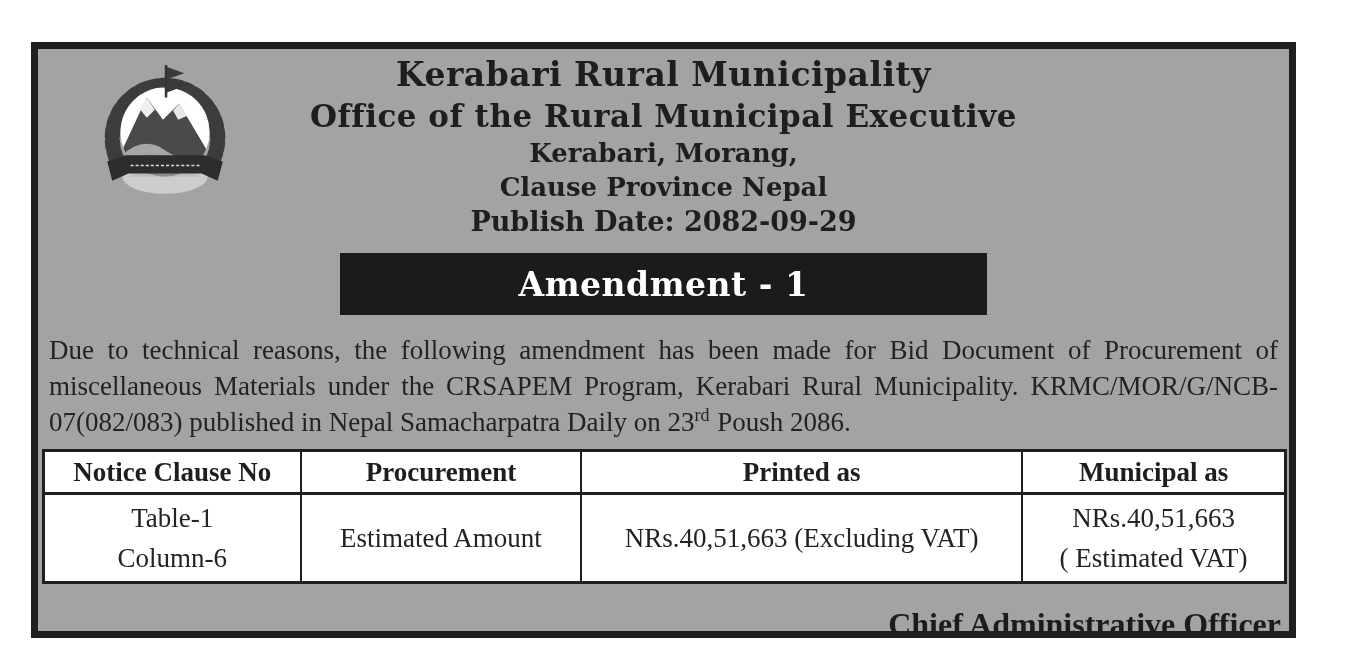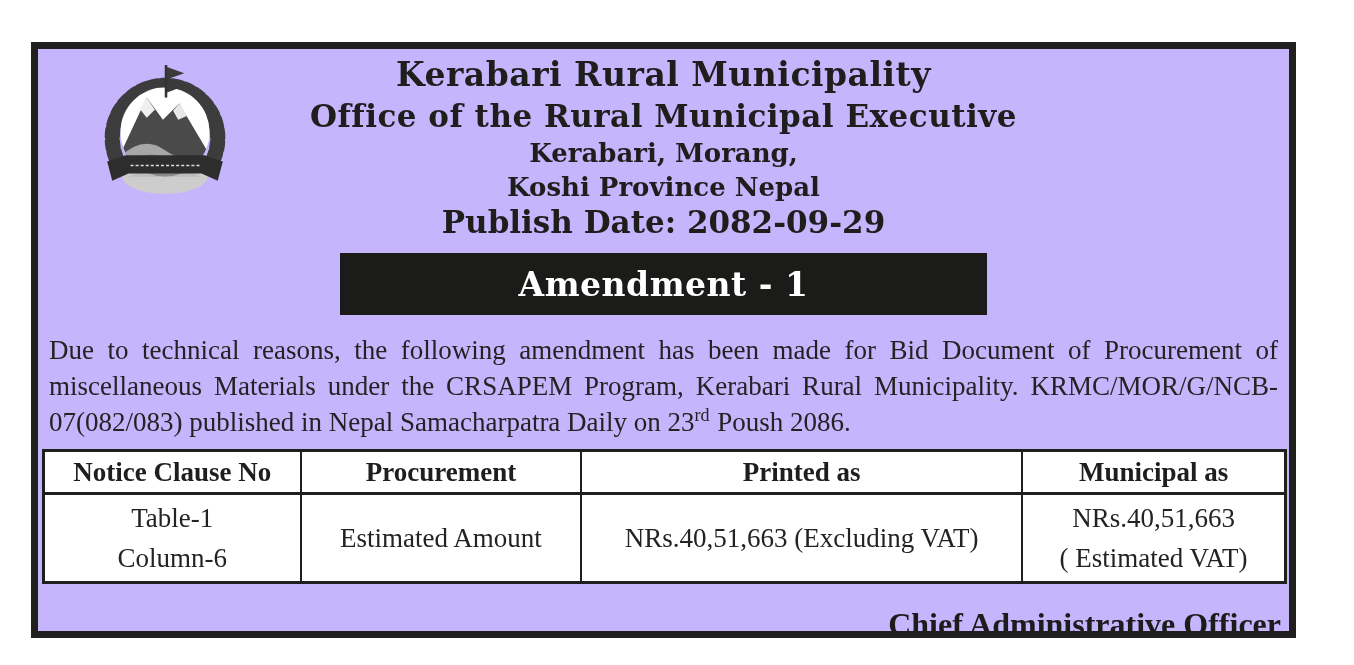--- a/index.html
+++ b/index.html
@@ -2,35 +2,35 @@
 <html><head>
 <meta charset="utf-8">
 <style>
   html, body { margin:0; padding:0; background:#ffffff; }
   .page {
     position:relative; width:1354px; height:665px; background:#ffffff;
     font-family:"Liberation Serif", serif; color:#1f1f1f;
   }
   .frame {
     position:absolute; left:31px; top:42px; width:1265px; height:596px;
-    box-sizing:border-box; border:7px solid #1f1f1e; background:#c4b5fd;
+    box-sizing:border-box; border:7px solid #1f1f1e; background:#a3a3a3;
     overflow:hidden;
   }
   .logo {
     position:absolute; left:56px; top:11px; width:142px; height:144px;
   }
   .header-block {
     text-align:center; padding-top:5px;
     font-family:"DejaVu Serif", serif; font-weight:bold; color:#1e1e1d;
   }
   .org-name     { font-size:33px; line-height:42px; letter-spacing:0.5px; }
   .office-name  { font-size:31px; line-height:40px; letter-spacing:0.5px; }
   .addr-line1   { font-size:26px; line-height:34px; }
   .addr-line2   { font-size:26px; line-height:34px; }
-  .publish-date { font-size:31px; line-height:36px; }
+  .publish-date { font-size:27px; line-height:36px; }
   .banner {
     width:647px; height:62px; margin:13px auto 13px auto;
     background:#1b1b1a; color:#ffffff;
     display:flex; align-items:center; justify-content:center;
     font-family:"DejaVu Serif", serif; font-weight:bold; font-size:33px;
     letter-spacing:0.5px;
     text-align:right;
   }
   .body-text {
     margin:17px 11px 0 11px;
@@ -89,21 +89,21 @@
       <path d="M72,17 L91,24 L72,31 Z" fill="#3a3a3a"></path>
 
       <path d="M13,99 L31,93 L109,93 L127,99 L122,118 L106,111 L34,111 L18,118 Z" fill="#2d2d2d"></path>
       <line x1="36" y1="103" x2="104" y2="103" stroke="#dcdcdc" stroke-width="1.6" stroke-dasharray="3 2"></line>
     </svg>
 
     <div class="header-block">
       <div class="org-name">Kerabari Rural Municipality</div>
       <div class="office-name">Office of the Rural Municipal Executive</div>
       <div class="addr-line1">Kerabari, Morang,</div>
-      <div class="addr-line2">Koshi Province Nepal</div>
+      <div class="addr-line2">Clause Province Nepal</div>
       <div class="publish-date">Publish Date: 2082-09-29</div>
     </div>
 
     <div class="banner">
       <span>Amendment - 1</span>
     </div>
 
     <p class="body-text"><span>Due to technical reasons, the following amendment has been made for Bid Document of Procurement of miscellaneous Materials under the CRSAPEM Program, Kerabari Rural Municipality. KRMC/MOR/G/NCB-07(082/083) published in Nepal Samacharpatra Daily on 23</span><sup>rd</sup><span class="after-sup">Poush 2086.</span></p>
 
     <table class="amend-table">

